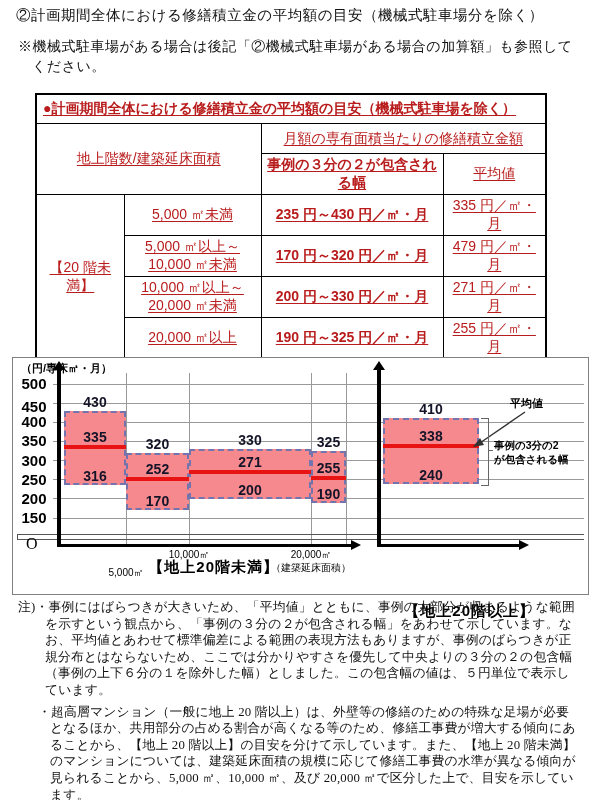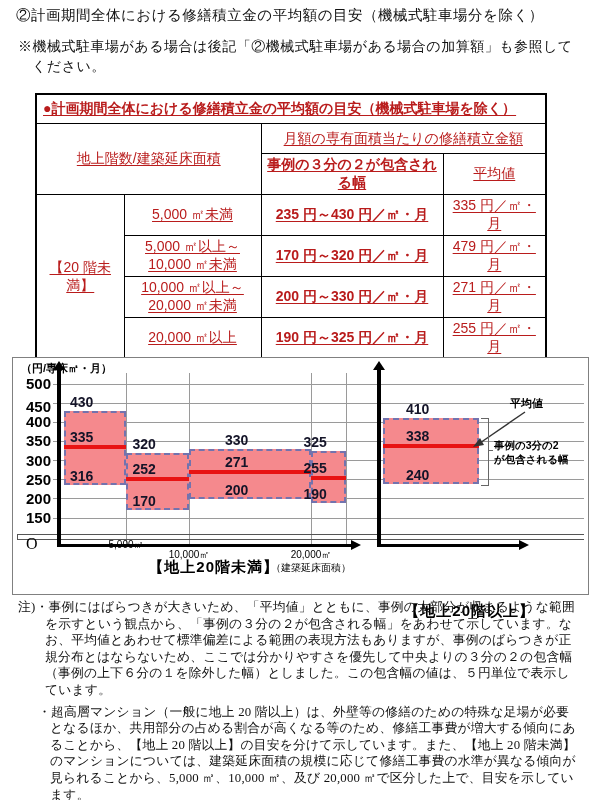--- a/index.html
+++ b/index.html
@@ -35,22 +35,22 @@
   #chart-canvas{position:absolute;left:0;top:0;right:0;bottom:0;}
   #chart-canvas div{position:absolute;}
   .gl{background:#9a9a9a;}
   .brk{background:#555;}
   .ax{background:#000;}
   .arrow-up{width:0;height:0;border-left:6px solid transparent;border-right:6px solid transparent;
             border-bottom:9px solid #000;}
   .arrow-right{width:0;height:0;border-top:5px solid transparent;border-bottom:5px solid transparent;
                border-left:10px solid #000;}
   .bar{box-sizing:border-box;}
-  .ytick{font-size:15px;font-weight:bold;text-align:right;color:#000;}
-  .vlab{font-size:14px;font-weight:bold;width:50px;color:#141428;}
+  .ytick{font-size:15px;font-weight:bold;text-align:center;color:#000;}
+  .vlab{font-size:14px;font-weight:bold;text-align:center;width:50px;color:#141428;}
   .xtick{font-size:10px;text-align:center;color:#000;}
   .xnote{font-size:10px;text-align:center;color:#000;}
   .plabel{font-size:15px;font-weight:bold;text-align:right;color:#000;letter-spacing:1px;}
   .ylab{position:absolute;left:8px;top:3px;font-size:11px;font-weight:bold;color:#000;}
   .origin{position:absolute;left:13px;top:177px;font-size:16px;color:#000;
           font-family:"Liberation Serif", serif;}
   .ann-mean{position:absolute;left:497px;top:38px;font-size:11px;font-weight:600;color:#000;}
   .ann-arrow{position:absolute;left:440px;top:42px;}
   .bracket{position:absolute;left:468px;top:60px;width:7px;height:66px;
            border-top:1px solid #666;border-right:1px solid #666;border-bottom:1px solid #666;}
@@ -173,21 +173,21 @@
         <div class="vlab" style="left: 290.5px; top: 127.686px;">190</div>
         <div class="ax" style="left: 364px; top: 12px; width: 4px; height: 177px;"></div>
         <div class="arrow-up" style="left: 360px; top: 3px;"></div>
         <div class="ax" style="left: 364px; top: 186px; width: 142px; height: 3px;"></div>
         <div class="arrow-right" style="left: 506px; top: 182px;"></div>
         <div class="bar" style="left: 370px; top: 60.4571px; width: 96px; height: 65.0857px; background: rgb(245, 137, 141); border: 2px dashed rgb(115, 115, 174); box-sizing: border-box;"></div>
         <div class="meanline" style="left: 370px; top: 86.0229px; width: 96px; height: 4px; background: rgb(232, 19, 19);"></div>
         <div class="vlab" style="left: 393px; top: 43.4571px;">410</div>
         <div class="vlab" style="left: 393px; top: 70.0229px;">338</div>
         <div class="vlab" style="left: 393px; top: 108.543px;">240</div>
-        <div class="xtick" style="left: 78px; top: 180px; width: 70px;">5,000㎡</div>
+        <div class="xtick" style="left: 78px; top: 208px; width: 70px;">5,000㎡</div>
         <div class="xtick" style="left: 141px; top: 190px; width: 70px;">10,000㎡</div>
         <div class="xtick" style="left: 263px; top: 190px; width: 70px;">20,000㎡</div>
         <div class="xnote" style="left: 246px; top: 203px; width: 104px;">（建築延床面積）</div>
         <div class="plabel" style="left: 96px; top: 200px; width: 170px;">【地上20階未満】</div>
         <div class="plabel" style="left: 352px; top: 200px; width: 170px; margin-top: 44px;">【地上20階以上】</div>
       </div>
     <div class="ylab">（円/専床㎡・月）</div>
     <div class="origin">O</div>
     <div class="ann-mean">平均値</div>
     <svg class="ann-arrow" width="85" height="55">

